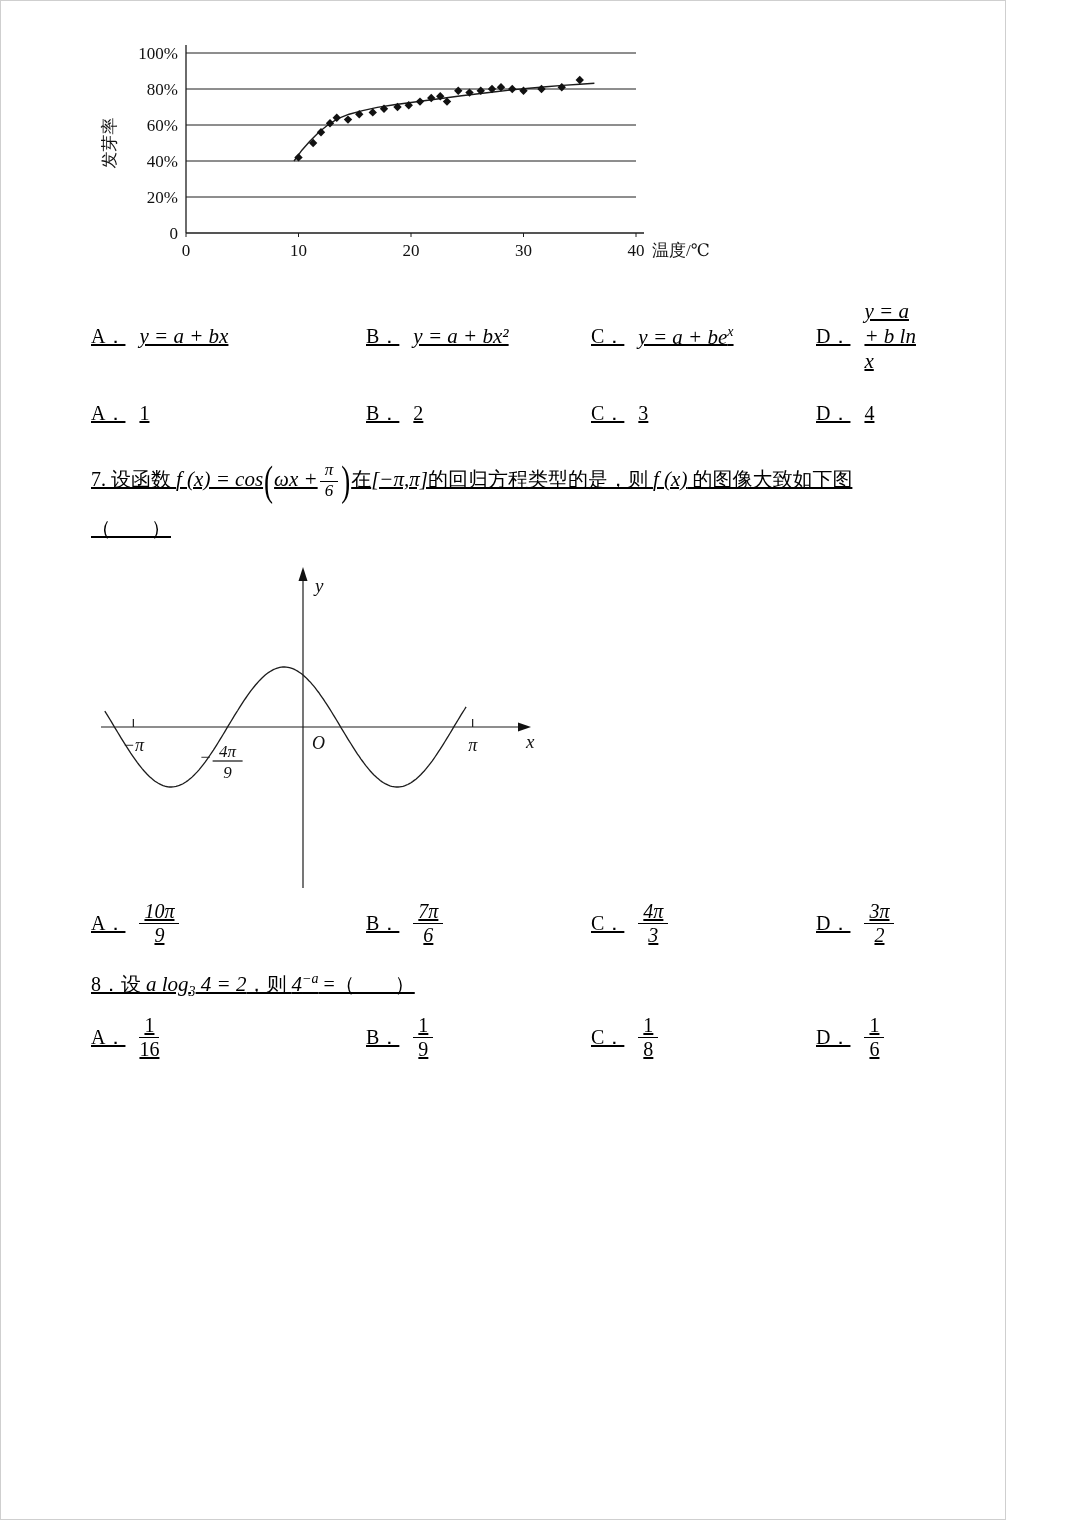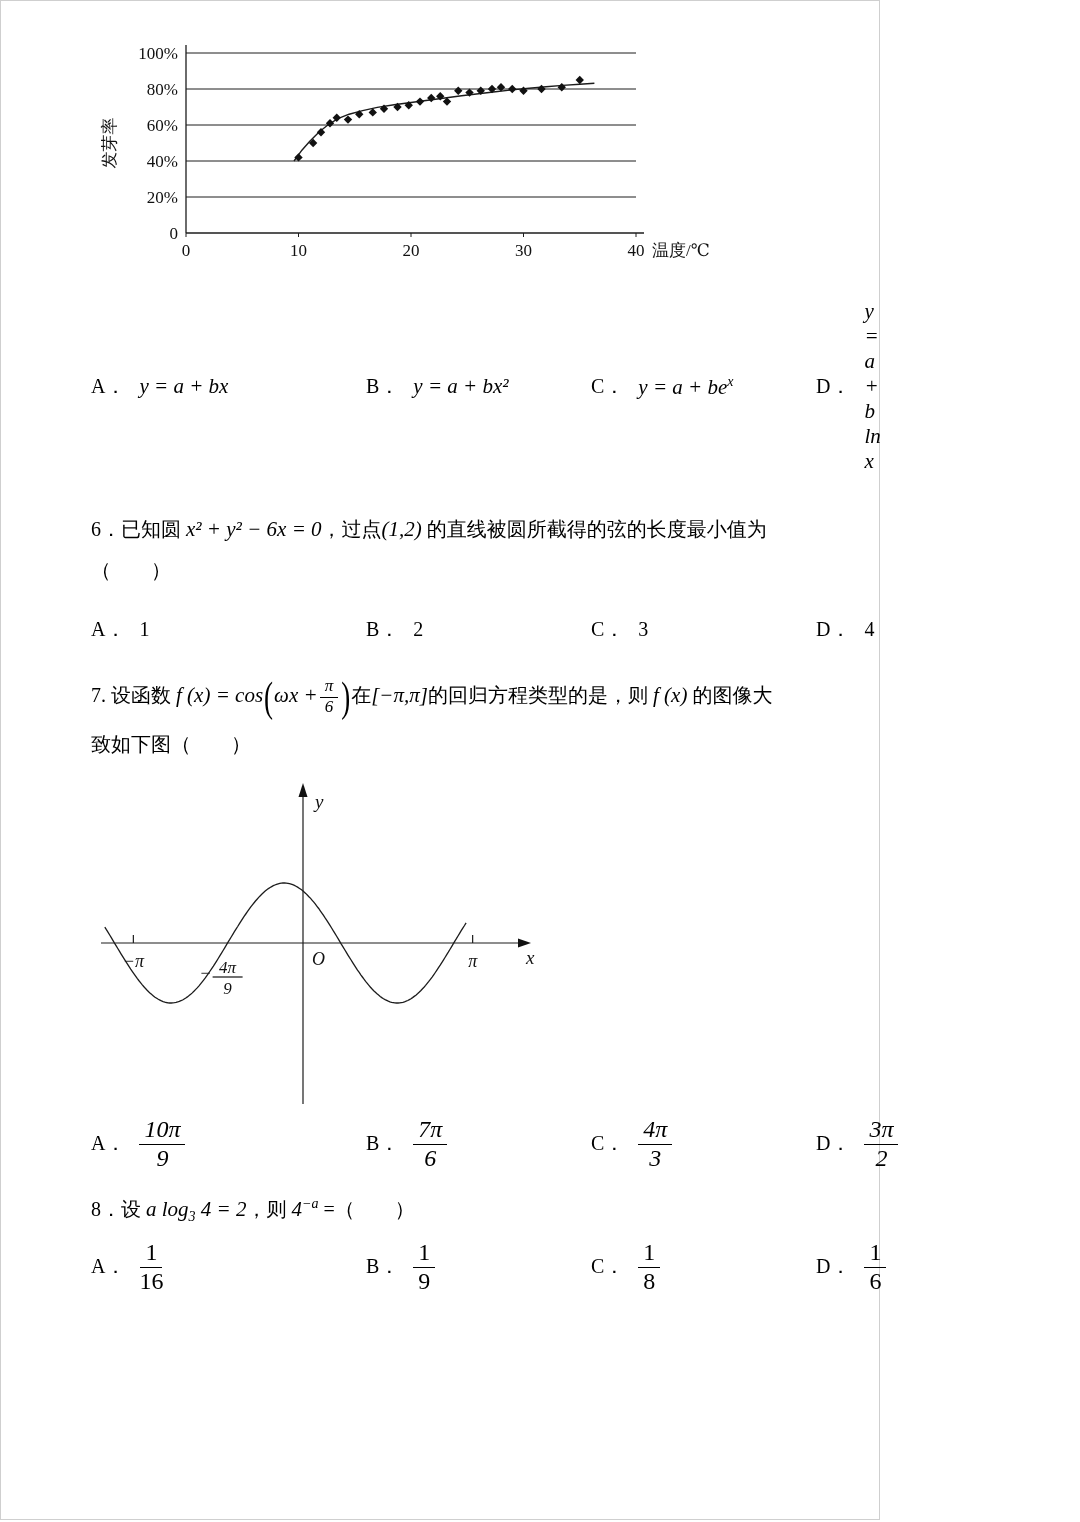--- a/index.html
+++ b/index.html
@@ -1,40 +1,40 @@
 <!DOCTYPE html>
 <html><head>
 <meta charset="utf-8">
 <style>
   html,body{margin:0;padding:0;background:#ffffff;}
   body{width:1080px;height:1522px;overflow:hidden;color:#000;
        font-family:"Liberation Serif","DejaVu Serif",serif;}
-  .page{box-sizing:border-box;width:880px;height:1520px;border:1px solid #cfcfcf;
-        padding:30px 88px 0 90px;position:relative;background:#fff;}
+  .page{box-sizing:border-box;width:1006px;height:1520px;border:1px solid #cfcfcf;
+        padding:30px 88px 0 90px;position:relative;background:#fff;text-decoration:underline;}
   figure{margin:0;padding:0;}
   figure.sc{margin:10px 0 0 0;}
   figure.cos{margin:14px 0 0 0;}
   svg text{font-family:"Liberation Serif","DejaVu Serif",serif;fill:#111;}
   p{margin:0;font-size:20px;line-height:2.0;}
   .var,.formula{font-style:italic;font-size:21px;font-family:"Liberation Serif","DejaVu Serif",serif;}
   sup.s,sub.s{font-style:italic;font-size:70%;}
   .q5stem{margin-top:8px;}
   .q6stem{margin-top:34px;}
   .q7stem{margin-top:20px;}
   .q8stem{margin-top:16px;}
   .q9stem{margin-top:40px;}
   .opts{display:grid;grid-template-columns:275px 225px 225px 1fr;align-items:center;}
   .q5o{margin-top:14px;}
   .q6o{margin-top:18px;}
   .q7o{margin-top:2px;}
   .q8o{margin-top:8px;}
   .opt{display:flex;align-items:center;gap:14px;font-size:20px;min-height:42px;}
   .olabel{font-size:20px;}
   .frac{display:inline-flex;flex-direction:column;align-items:center;line-height:1.12;
-        font-size:24px;vertical-align:middle;}
+        font-size:20px;vertical-align:middle;}
   .frac .num{padding:0 5px 1px;border-bottom:1.5px solid #000;}
   .frac.it{font-style:italic;}
   .frac.inline{font-size:17px;line-height:1.1;margin:0 2px;}
   .bp{display:inline-block;transform:scaleY(1.55);font-size:27px;font-style:normal;
       vertical-align:middle;padding:0 1px;}
   .caret{display:inline-block;width:2px;height:22px;background:#000;vertical-align:-4px;margin-left:2px;}
   .optval{font-size:20px;}
 </style>
 </head>
 <body>
@@ -110,21 +110,20 @@
     <div class="opt">
       <span class="olabel">C．</span>
       <span><i class="formula">y = a + be</i><sup class="s">x</sup></span>
     </div>
     <div class="opt">
       <span class="olabel">D．</span>
       <span><i class="formula">y = a + b ln x</i></span>
     </div>
   </div>
 
-  <p class="q6stem"><span>6．已知圆 </span><i class="formula">x² + y² − 6x = 0</i><span>，过点</span><i class="formula">(1,2)</i><span> 的直线被圆所截得的弦的长度最小值为（　　）</span></p>
 
   <div class="opts q6o">
     <div class="opt">
       <span class="olabel">A．</span>
       <span class="optval">1</span>
     </div>
     <div class="opt">
       <span class="olabel">B．</span>
       <span class="optval">2</span>
     </div>

